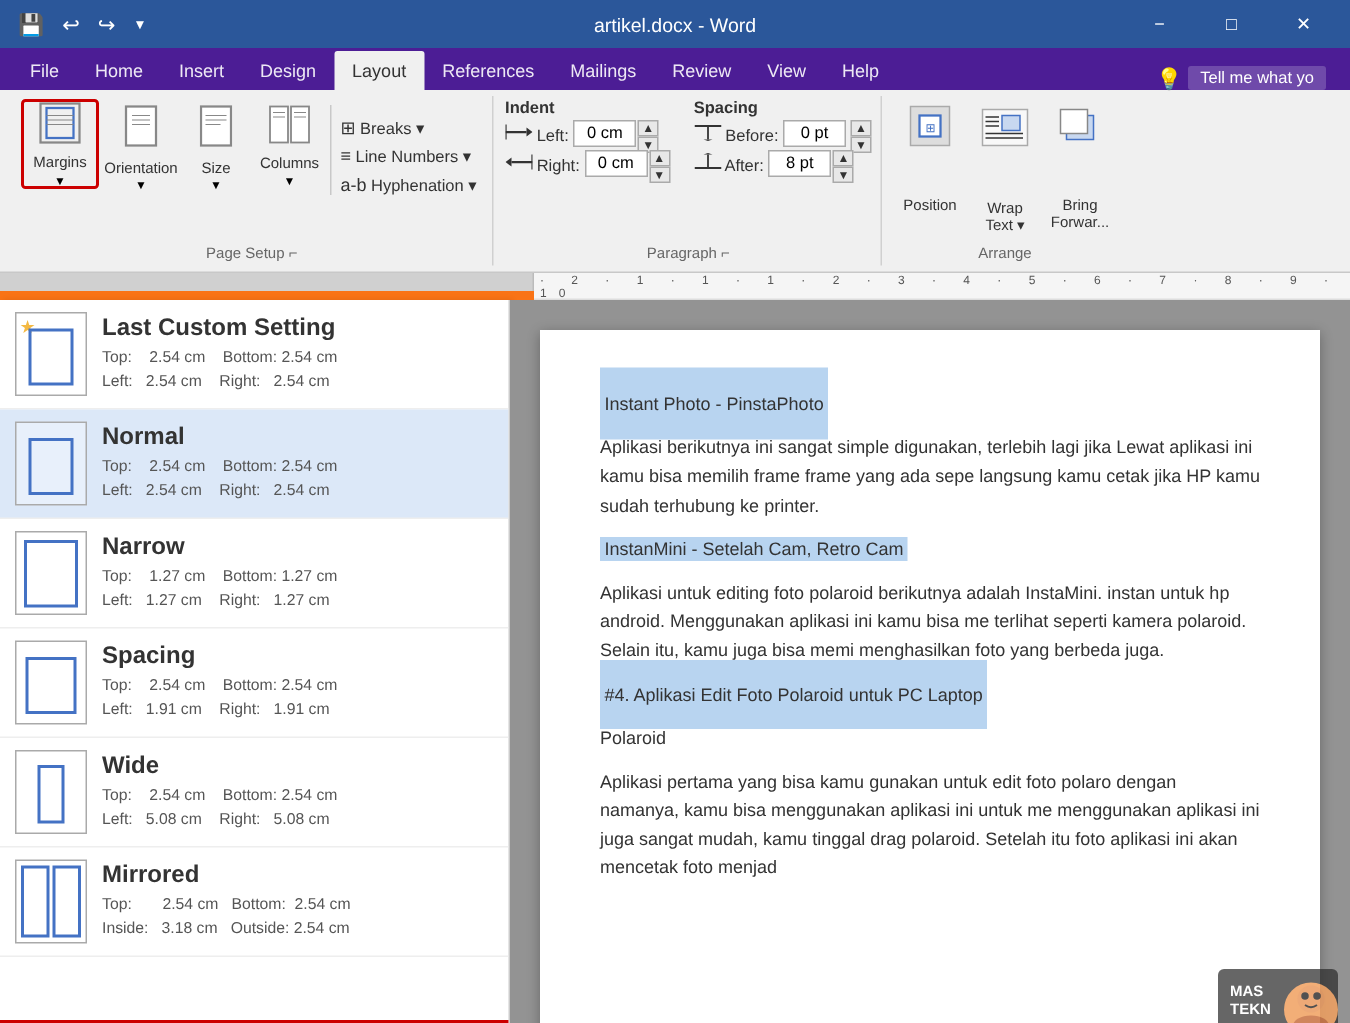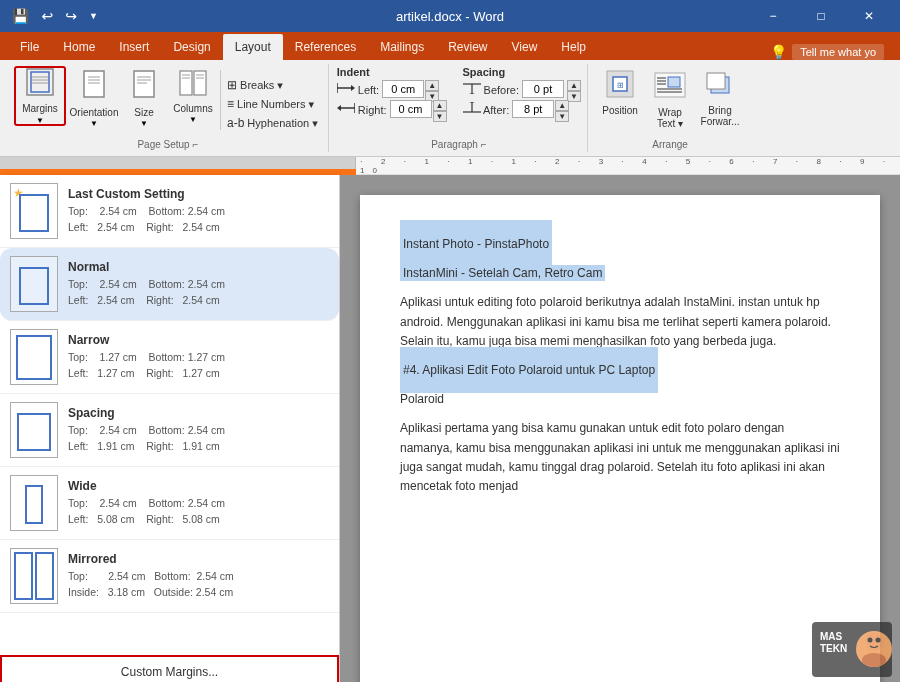--- a/index.html
+++ b/index.html
@@ -47,21 +47,21 @@
     .qat-btn {
       color: white;
       font-size: 14px;
       cursor: pointer;
       padding: 2px 4px;
       border-radius: 2px;
     }
 
     
     .ribbon-tabs {
-      background: #c2410c;
+      background: #4c1d95;
       display: flex;
       align-items: flex-end;
       padding: 0 8px;
       height: 28px;
     }
     .ribbon-tab {
       padding: 4px 12px;
       font-size: 12px;
       color: rgba(255,255,255,0.9);
       cursor: pointer;
@@ -202,21 +202,21 @@
     .rb-large-icon {
       display: flex;
       flex-direction: column;
       align-items: center;
       width: 48px;
       cursor: pointer;
       border-radius: 3px;
       padding: 3px;
       gap: 2px;
     }
-    .rb-large-icon .label { font-size: 10px; text-align: center; line-height: 1.1; color: #333; }
+    .rb-large-icon .label { font-size: 10px; text-align: center; line-height: 1.1; color: #333; margin-top: 26px; }
 
     
     .ruler {
       background: #f5f5f5;
       border-bottom: 1px solid #ddd;
       height: 18px;
       margin-left: 340px;
       display: flex;
       align-items: center;
       padding: 0 2px;
@@ -252,21 +252,21 @@
     .dropdown-scrollable::-webkit-scrollbar-thumb { background: #aaa; border-radius: 2px; }
 
     .margin-item {
       display: flex;
       align-items: center;
       padding: 8px 10px;
       cursor: pointer;
       border-bottom: 1px solid #eee;
       gap: 10px;
     }
-    .margin-item.selected { background: #dce8f8; border-radius: 12px; }
+    .margin-item.selected { background: #dce8f8; }
     .margin-icon {
       width: 48px;
       height: 56px;
       border: 1px solid #aaa;
       background: white;
       flex-shrink: 0;
       position: relative;
       display: flex;
       align-items: center;
       justify-content: center;
@@ -276,21 +276,21 @@
       position: absolute;
     }
     .margin-icon .star {
       position: absolute;
       top: 2px;
       left: 2px;
       font-size: 12px;
       color: #f4b942;
     }
     .margin-info { flex: 1; }
-    .margin-name { font-size: 12px; font-weight: bold; color: #333; margin-bottom: 3px; }
+    .margin-name { font-size: 16px; font-weight: bold; color: #333; margin-bottom: 3px; }
     .margin-detail { font-size: 10.5px; color: #555; line-height: 1.5; }
 
     .custom-margins-btn {
       padding: 8px 16px;
       font-size: 12px;
       color: #333;
       cursor: pointer;
       border-top: 1px solid #ccc;
       background: white;
       border: 2px solid #cc0000;
@@ -672,20 +672,23 @@
       <span>Custom Margins...</span>
     </div>
   </div>
 
   <div class="doc-area" style="position:relative;">
     <div class="doc-page">
       <div class="doc-text">
         <span style="background:#b8d4f0;padding:17px 3px;">Instant Photo - PinstaPhoto</span>
       </div>
       <div class="doc-text">
+        Aplikasi berikutnya ini sangat simple digunakan, terlebih lagi jika Lewat aplikasi ini kamu bisa memilih frame frame yang ada sepe langsung kamu cetak jika HP kamu sudah terhubung ke printer.
+      </div>
+      <div class="doc-text">
         <span style="background:#b8d4f0;padding:1px 3px;">InstanMini - Setelah Cam, Retro Cam</span>
       </div>
       <div class="doc-text">
         Aplikasi untuk editing foto polaroid berikutnya adalah InstaMini. instan untuk hp android. Menggunakan aplikasi ini kamu bisa me terlihat seperti kamera polaroid. Selain itu, kamu juga bisa memi menghasilkan foto yang berbeda juga.
       </div>
       <div class="doc-text">
         <span style="background:#b8d4f0;padding:16px 3px;">#4. Aplikasi Edit Foto Polaroid untuk PC Laptop</span>
       </div>
       <div class="doc-text">
         <span>Polaroid</span>

